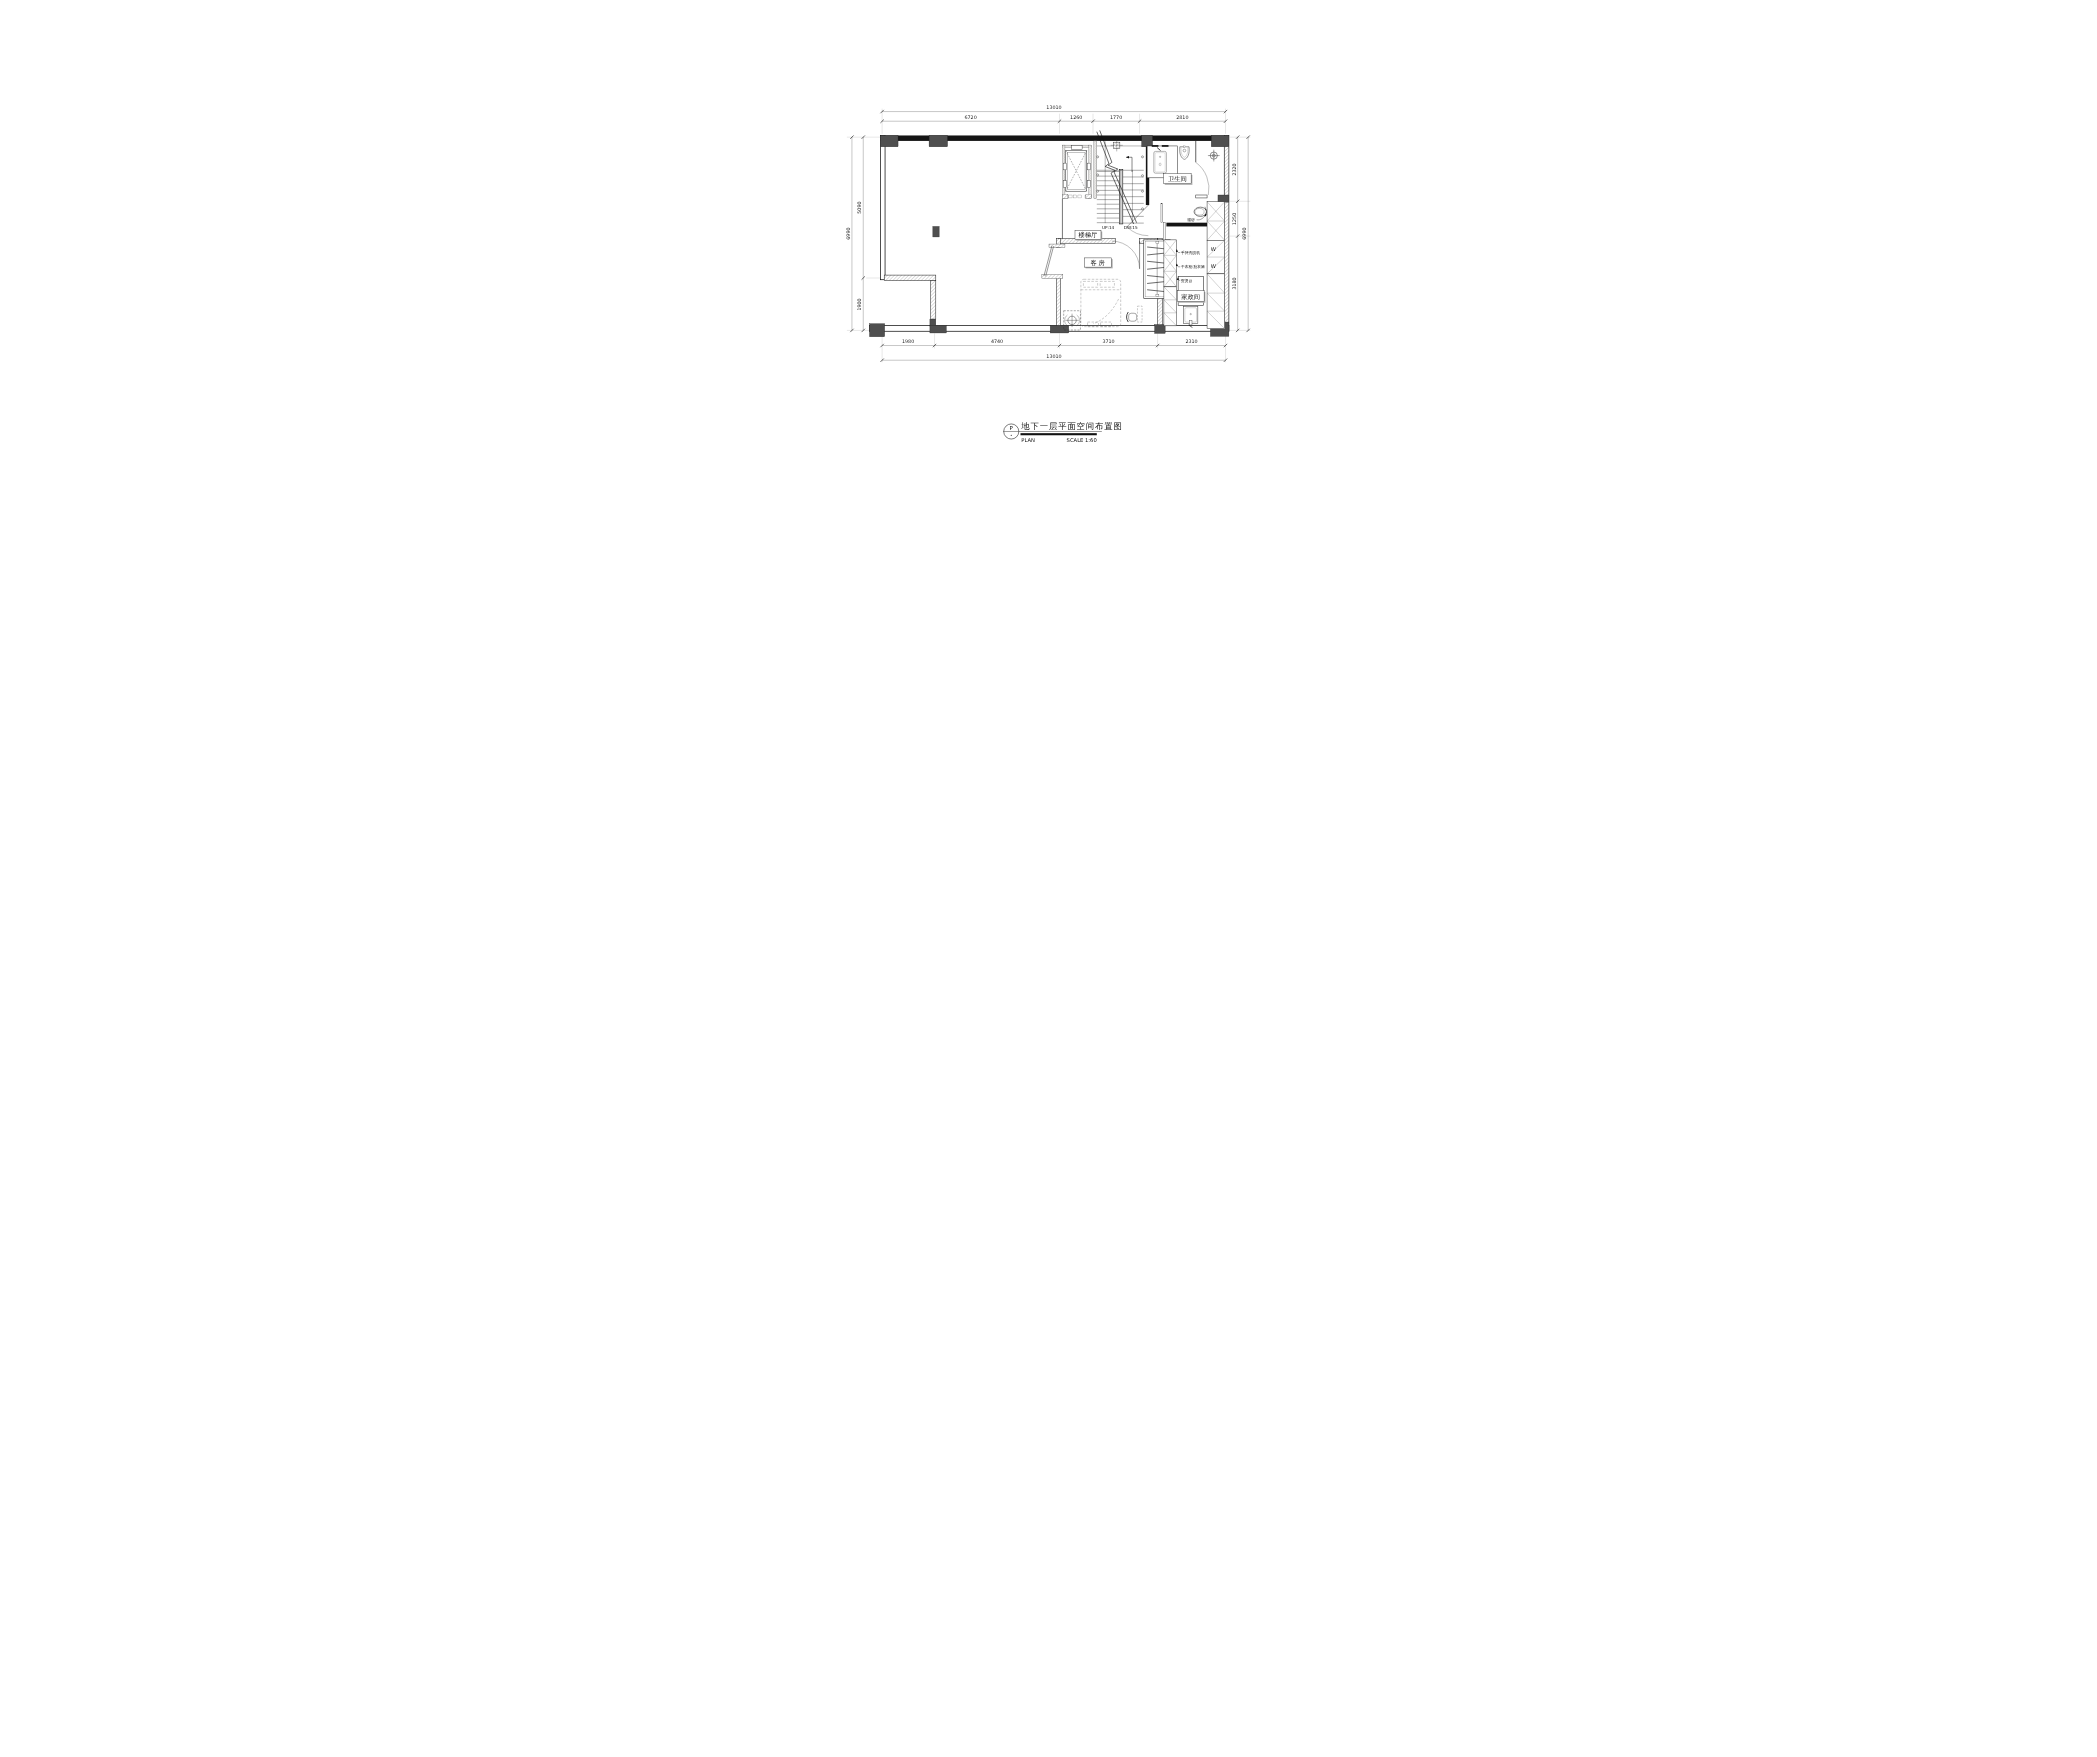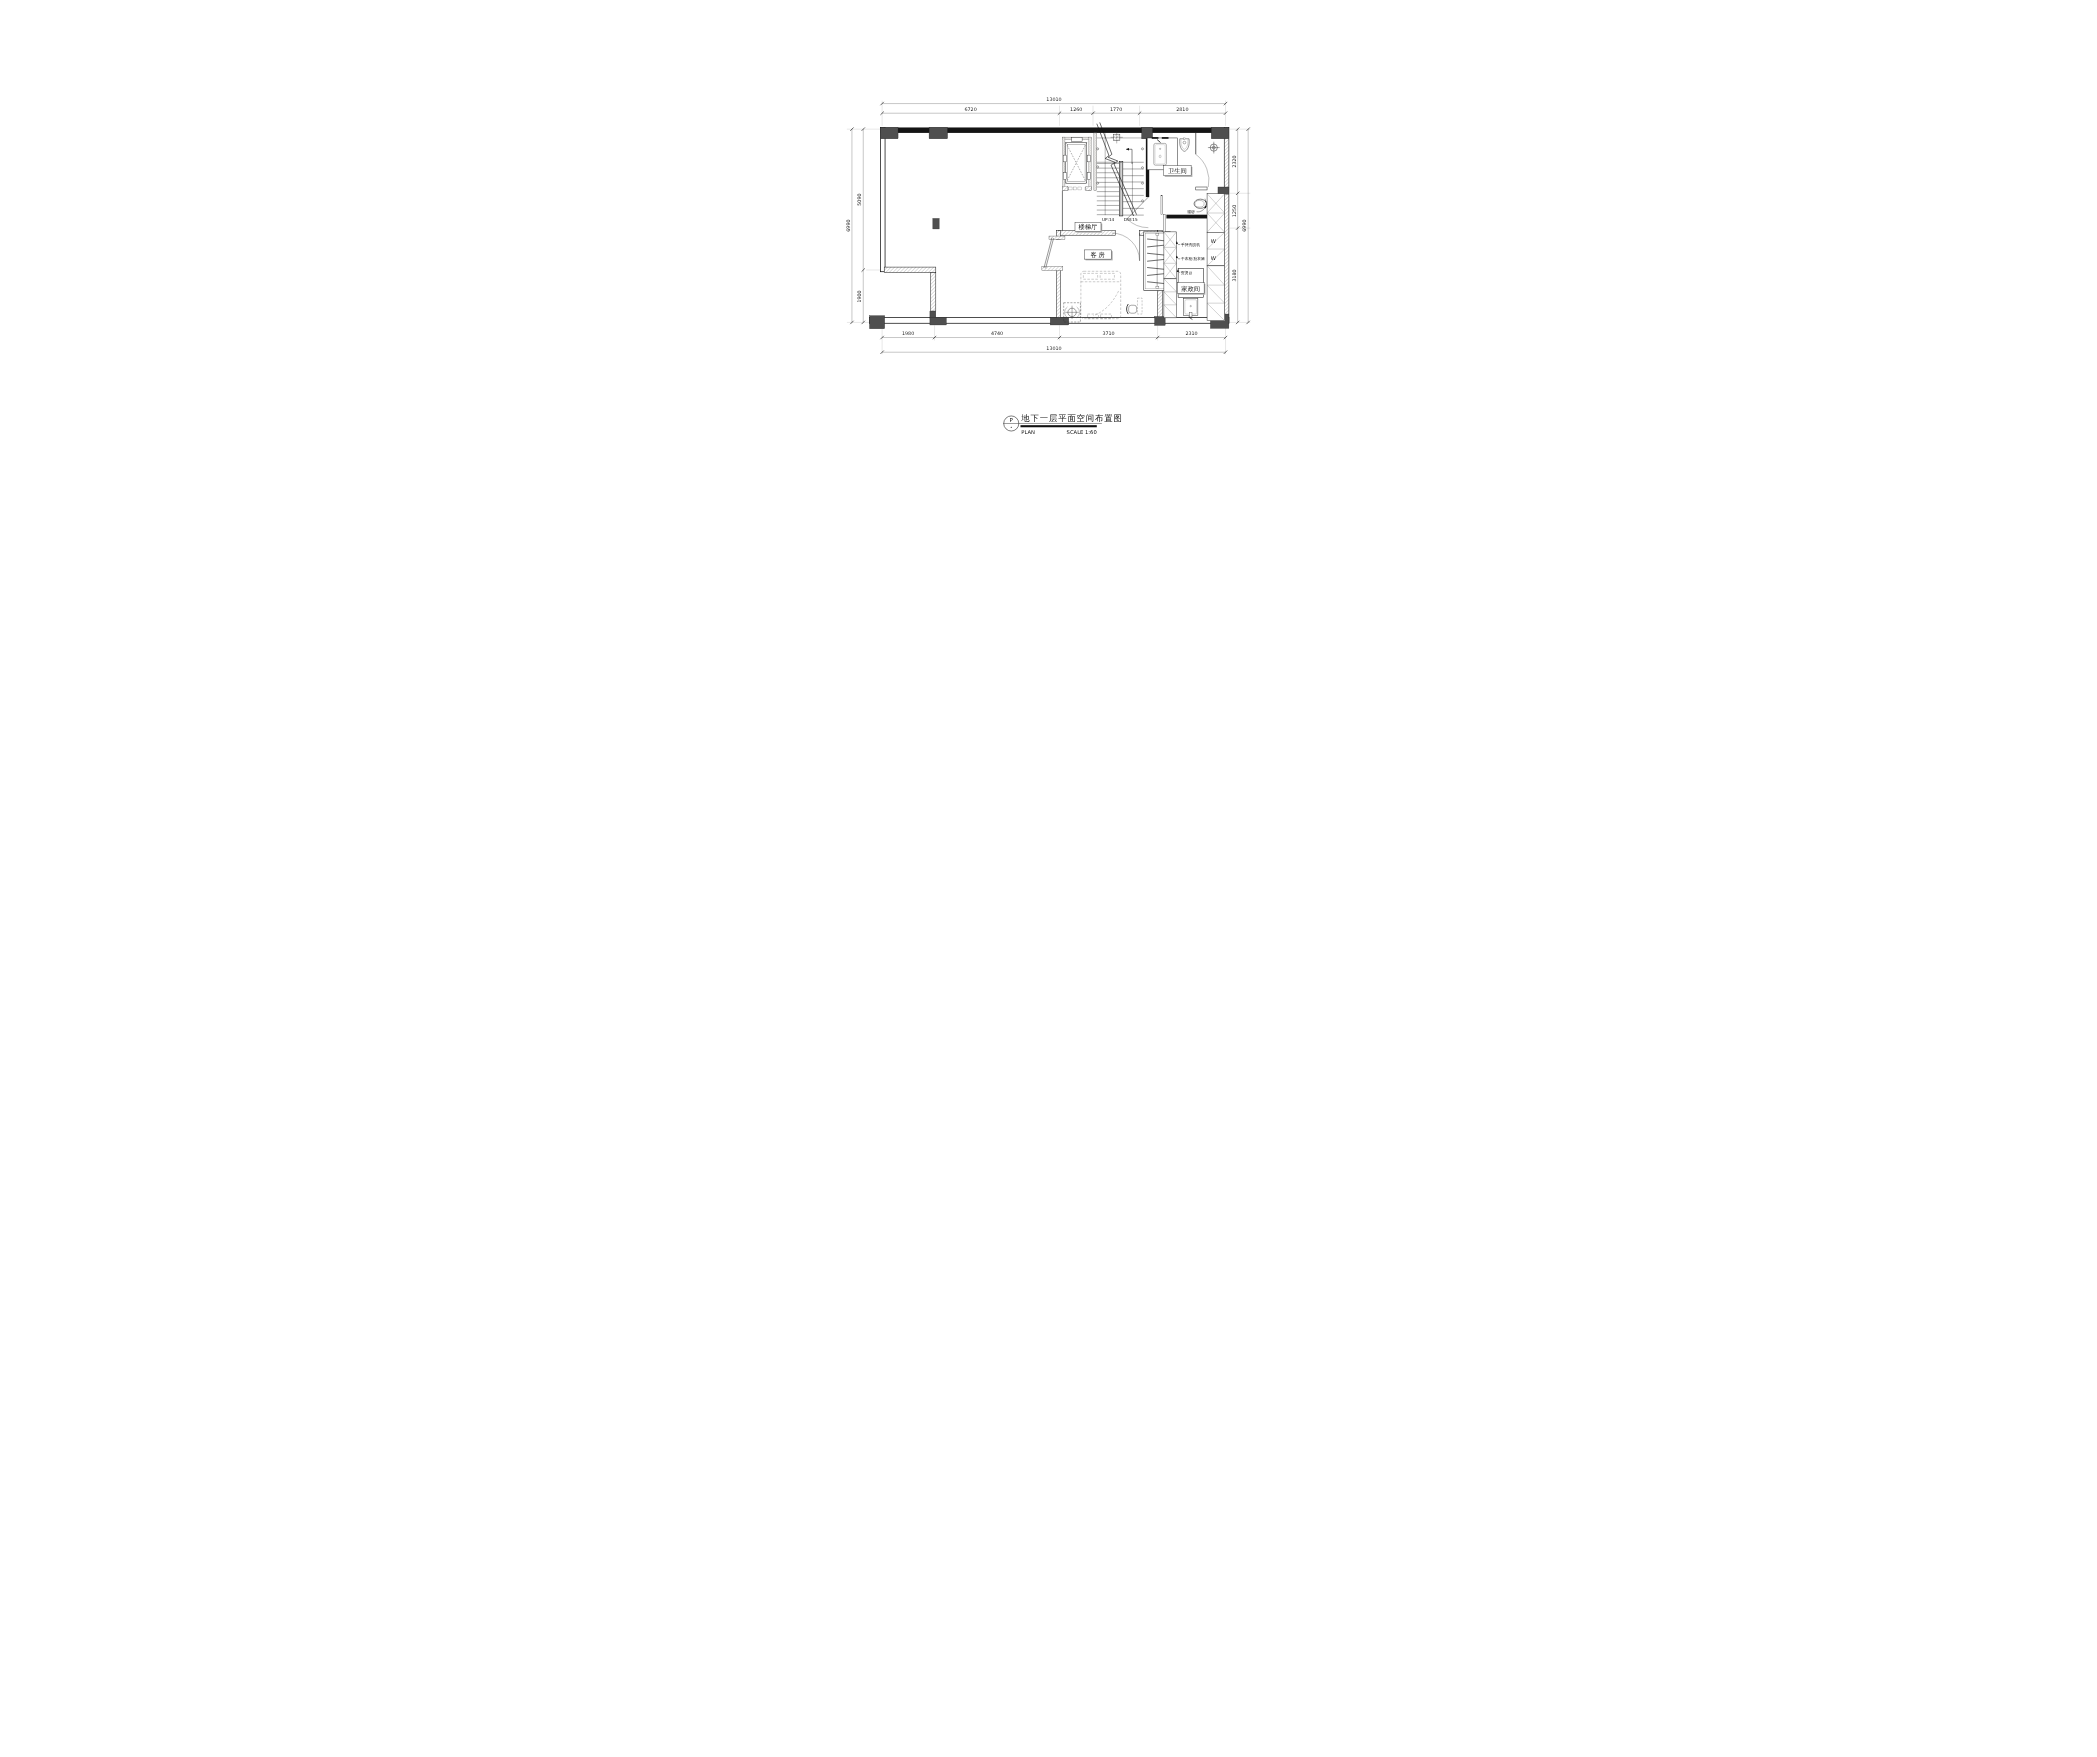--- a/index.html
+++ b/index.html
@@ -1,16 +1,16 @@
 <!DOCTYPE html>
 <html style="font-size:6.7px"><head>
 <meta charset="utf-8">
 <style>
   html,body{margin:0;padding:0;background:#ffffff;}
-  .plan-wrap{width:100%;max-width:530px;margin:0 auto;}
+  .plan-wrap{width:100%;max-width:530px;margin:8px auto;}
   svg{display:block;width:100%;height:auto;background:#fff;}
   .dimtxt{font:11.5px "DejaVu Sans",sans-serif;fill:#1f1f1f;text-anchor:middle;}
   .cjk{font-family:"Liberation Serif",serif;fill:#101010;text-anchor:middle;}
   .lbl{font-size:15px;}
   .ann{font-size:9px;text-anchor:start;}
   .stairtxt{font:10px "DejaVu Sans",sans-serif;fill:#111;text-anchor:middle;}
   .ttl{font-size:20px;letter-spacing:2px;text-anchor:start;}
   .sub{font:12.5px "DejaVu Sans",sans-serif;fill:#111;}
   .wl{stroke:#141414;fill:none;}
   .thin{stroke:#2a2a2a;stroke-width:.8;fill:none;}

